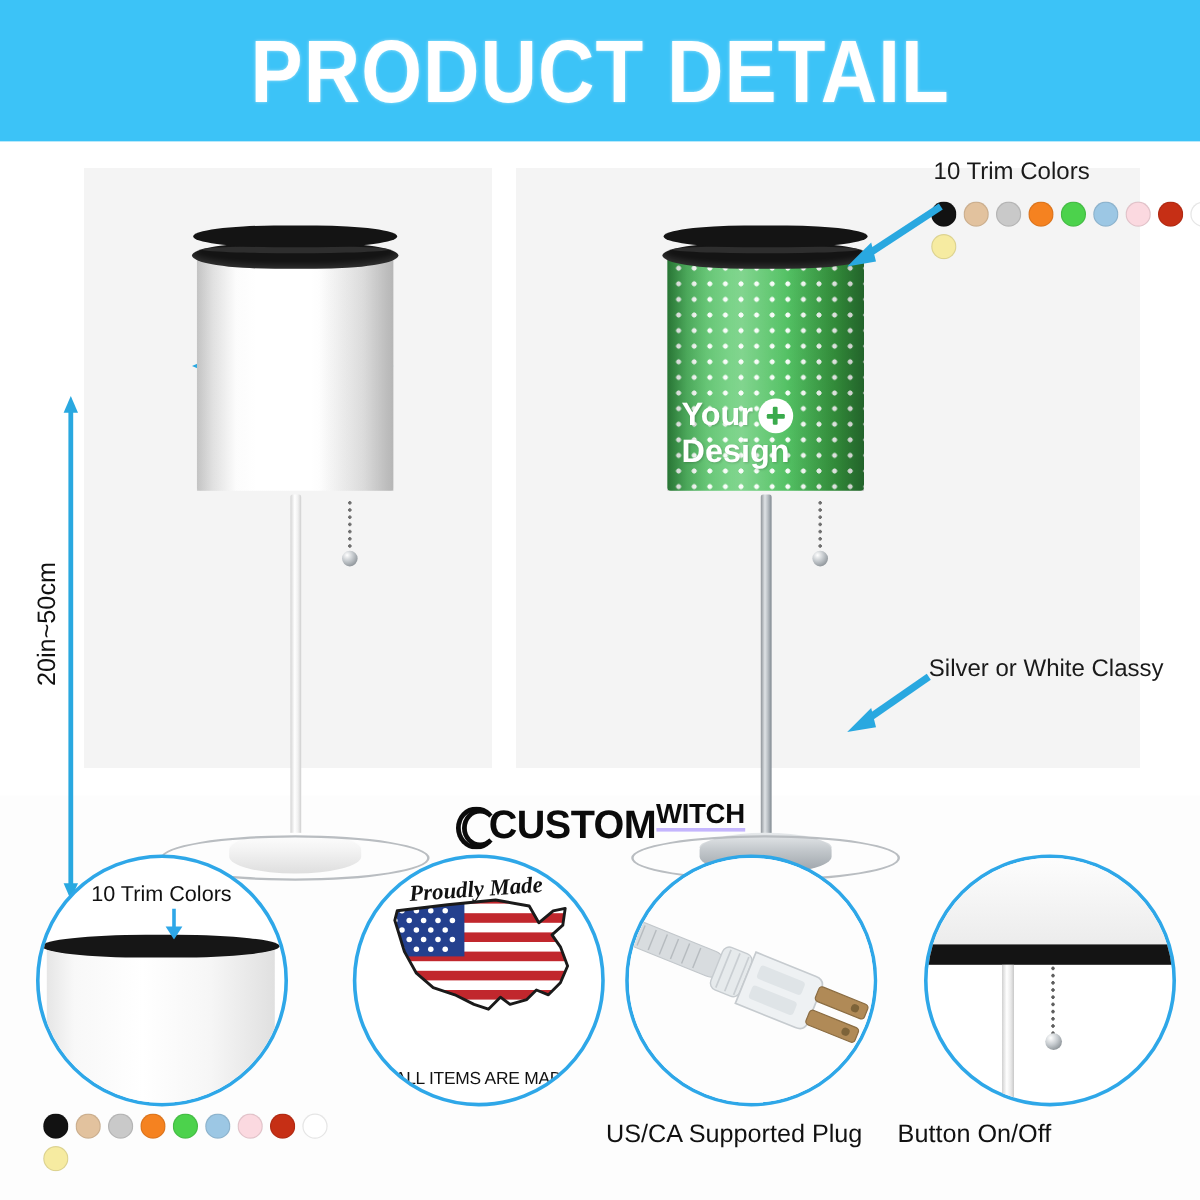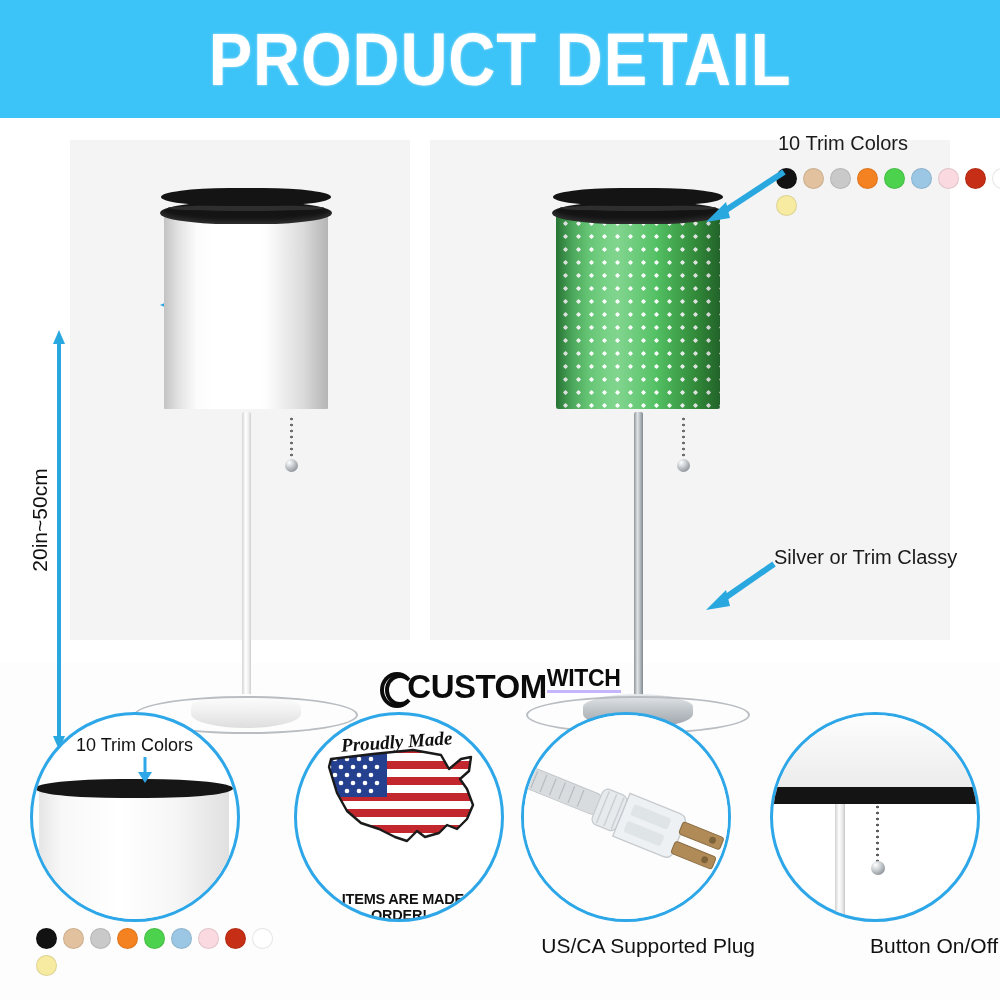--- a/index.html
+++ b/index.html
@@ -201,21 +201,21 @@
   
   .panels {
     position: absolute; left: 0; top: 712px; width: 1000px; height: 288px;
   }
   .panel { position: absolute; top: 0; width: 250px; height: 288px; }
   .circle-frame {
     position: absolute; border-radius: 50%;
     border: 3px solid #2ea7e8; overflow: hidden; background: #ffffff;
   }
   .panel-caption {
-    position: absolute; width: 100%; text-align: right;
+    position: absolute; width: 100%; text-align: left;
     font-size: 21px; color: #111; white-space: nowrap;
   }
 
   
   .p1-shade {
     position: absolute; left: 6px; top: 72px; width: 190px; height: 160px;
     background: linear-gradient(90deg,#e6e6e6 0%,#f8f8f8 12%,#ffffff 42%,#f6f6f6 72%,#e0e0e0 100%);
     border-radius: 6px;
   }
   .p1-trim {
@@ -236,22 +236,22 @@
   .usa-script-2 {
     position: absolute; left: 112px; top: 36px; font-size: 13px; font-style: italic;
     font-weight: bold; color: #111; transform: rotate(-4deg); font-family: "Liberation Serif", serif;
   }
   .usa-word {
     position: absolute; left: 0; right: 0; top: 132px; text-align: center;
     font-size: 40px; font-weight: bold; font-style: italic; color: #111; letter-spacing: -1px;
   }
   .usa-star { color: #c1272d; font-size: 18px; vertical-align: 12px; font-style: normal; }
   .usa-tag {
-    position: absolute; left: 0; right: 0; top: 176px; text-align: center;
-    font-size: 14.5px; font-weight: bold; color: #111; letter-spacing: -0.2px;
+    position: absolute; left: 0; right: 0; top: 176px; text-align: right;
+    font-size: 14.5px; font-weight: normal; color: #111; letter-spacing: -0.2px;
   }
 
   
   .p4-shade {
     position: absolute; left: -12px; top: 0; width: 230px; height: 72px;
     background: linear-gradient(180deg,#fdfdfd,#ececec);
   }
   .p4-trim {
     position: absolute; left: -12px; top: 72px; width: 230px; height: 17px;
     background: #141414;
@@ -311,20 +311,24 @@
       <div class="base-top base-top-white" style="left:27px; top:492px;"></div>
       <div class="base base-white" style="left:27px; top:490px;"></div>
       <div class="cord-loop" style="left:-30px; top:492px;"></div>
     </div>
 
     <div class="lamp" style="left:556px; top:86px;">
       <div class="shade shade-green">
         <div class="shade-body"></div>
         <div class="dots"></div>
         <div class="shade-gloss"></div>
+        <div class="design-text">
+          <span>Your</span><span class="plus-badge"></span><br>
+          <span>Design</span>
+        </div>
       </div>
       <div class="trim-top"></div>
       <div class="trim-bottom"></div>
       <div class="pole pole-silver" style="left:78px; top:208px; height:292px;"></div>
       <div class="chain" style="left:126px; top:212px; height:46px;"></div>
       <div class="chain-ball" style="left:121px; top:255px;"></div>
       <div class="base-top base-top-silver" style="left:27px; top:492px;"></div>
       <div class="base base-silver" style="left:27px; top:490px;"></div>
       <div class="cord-loop" style="left:-30px; top:492px;"></div>
     </div>
@@ -341,21 +345,21 @@
         <div class="swatch" style="background: rgb(198, 47, 21);"></div>
         <div class="swatch" style="background: rgb(255, 255, 255);"></div>
         <div class="swatch" style="background: rgb(246, 235, 161);"></div>
       </div>
 
     <svg class="arrow-svg" style="left:700px; top:48px; width:90px; height:58px;" viewBox="0 0 90 58">
       <line x1="84" y1="6" x2="20" y2="48" stroke="#29a8e0" stroke-width="6"></line>
       <polygon points="6,56 26,36 30,52" fill="#29a8e0"></polygon>
     </svg>
 
-    <div class="callout-text" style="left:774px; top:428px;">Silver or Trim Classy</div>
+    <div class="callout-text" style="left:774px; top:428px;">Silver or White Classy</div>
     <svg class="arrow-svg" style="left:700px; top:438px; width:80px; height:58px;" viewBox="0 0 80 58">
       <line x1="74" y1="8" x2="22" y2="44" stroke="#29a8e0" stroke-width="6"></line>
       <polygon points="6,54 26,34 30,50" fill="#29a8e0"></polygon>
     </svg>
   </div>
 
   <div class="logo-wrap">
     <div class="logo">
       <span class="logo-c"></span>
       <span class="logo-main">CUSTOM</span>

